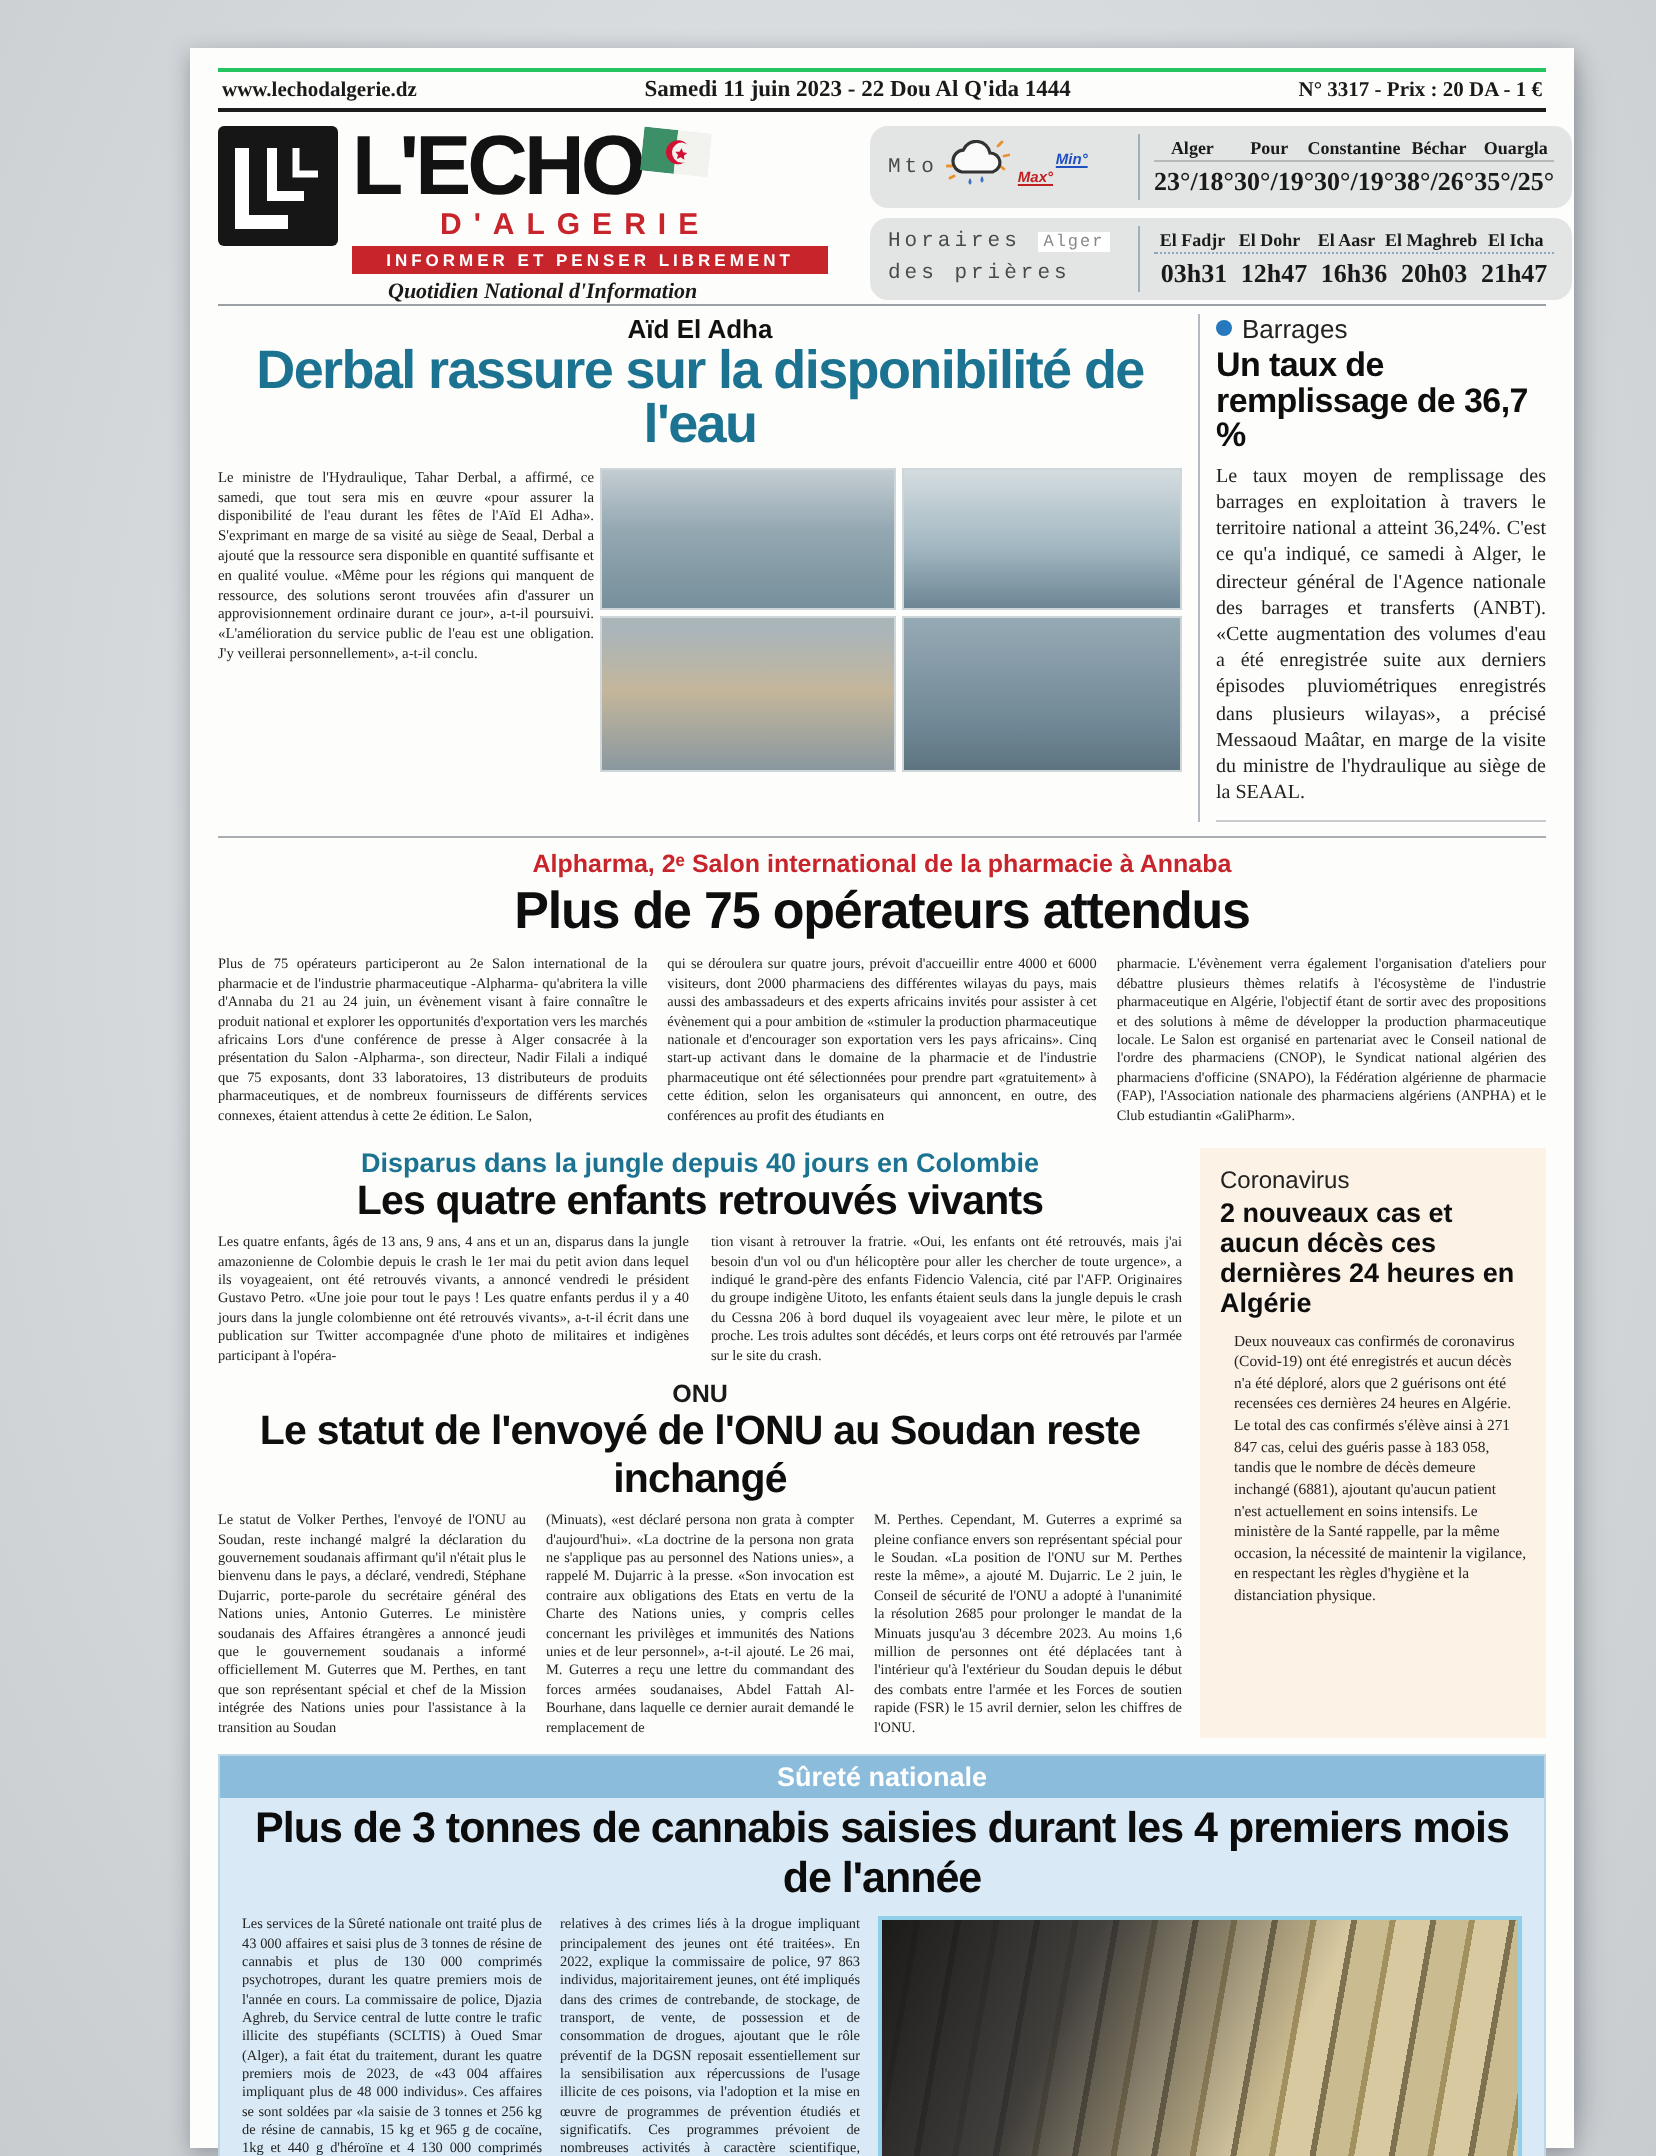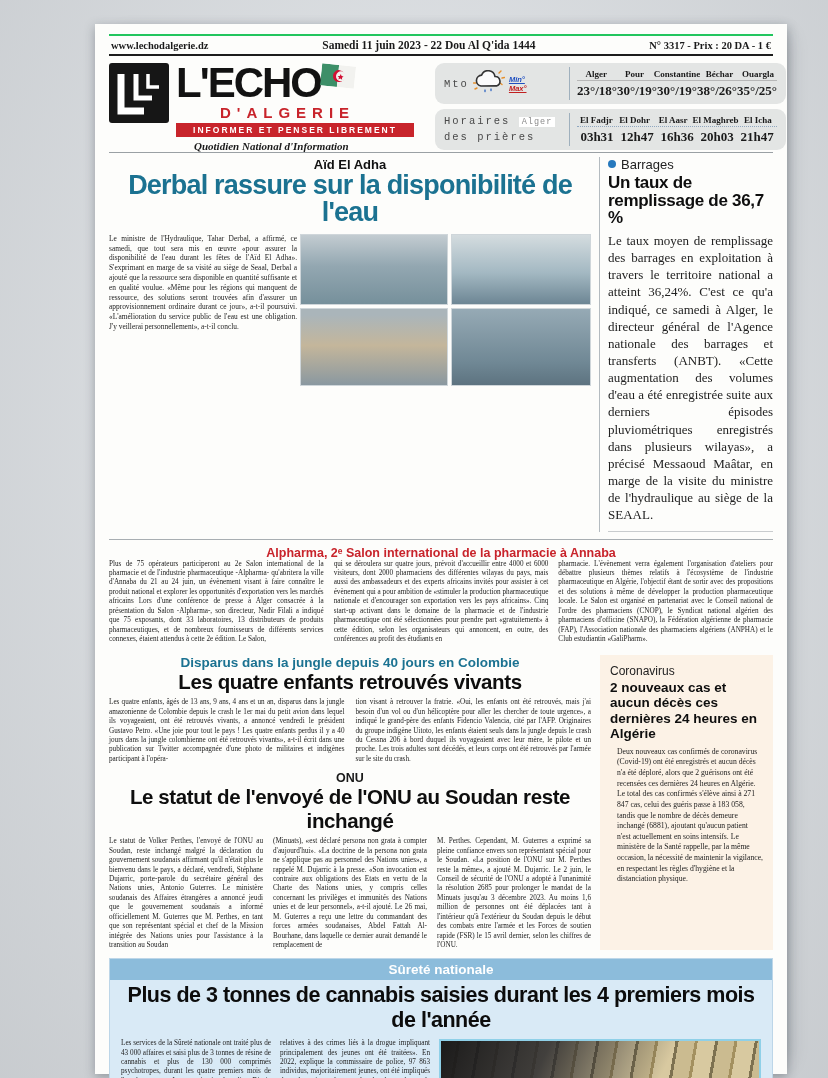--- a/index.html
+++ b/index.html
@@ -46,21 +46,21 @@
   .mh-tagline { font:bold italic 11px "Liberation Serif", serif; margin:3px 0 0 18px; }
 
   .infoboxes { flex:1; display:flex; flex-direction:column; gap:5px; }
   .infobox {
     background:#e3e5e4; border-radius:9px; height:41px;
     display:flex; align-items:center; padding:0 9px;
   }
   .ib-left { width:118px; display:flex; align-items:center; gap:4px; flex:0 0 auto; }
   .ib-label { font:10.5px "Liberation Mono", monospace; letter-spacing:2px; color:#4a4a4a; }
   .minmax { display:flex; flex-direction:column; line-height:1.25; }
-  .min { color:#1f4fc0; font:bold italic 7.5px "Liberation Sans", sans-serif; text-decoration:underline; }
+  .min { color:#1f4fc0; font:bold italic 7.5px "Liberation Sans", sans-serif; text-decoration:underline;margin-left:19px; }
   .max { color:#c12020; font:bold italic 7.5px "Liberation Sans", sans-serif; text-decoration:underline; }
   .ib-divider { width:1px; align-self:stretch; margin:4px 7px; background:#9fb0bd; }
   .ib-table { flex:1; display:flex; flex-direction:column; justify-content:center; }
   .ib-row { display:flex; }
   .ib-row.head { border-bottom:1px solid #b7b7b7; padding-bottom:1px; margin-bottom:2px; }
   .ib-row.head.dotted { border-bottom:1px dotted #8fa7c0; }
   .ib-cell { flex:1; text-align:center; font:bold 9px "Liberation Serif", serif; white-space:nowrap; }
   .ib-row.vals .ib-cell { font-size:13px; }
   .city-chip { background:#fff; color:#8a8a8a; font:8.5px "Liberation Mono", monospace; padding:0 3px; letter-spacing:1px; }
   .prayer-label { font:10.5px "Liberation Mono", monospace; letter-spacing:2px; color:#4a4a4a; line-height:1.5; }
@@ -85,21 +85,21 @@
   .tile { border:1px solid #cfd6da; }
   .t1 { background:linear-gradient(180deg,#c3ccd1 0%,#93a7b1 45%,#76909b 100%); }
   .t2 { background:linear-gradient(180deg,#d4dcdf 0%,#a3b8c2 55%,#6d8694 100%); }
   .t3 { background:linear-gradient(180deg,#aab5ba 8%,#c4b69b 48%,#8a98a0 100%); }
   .t4 { background:linear-gradient(180deg,#96aab5 0%,#708895 70%,#5d7380 100%); }
   .lead-vdiv { width:1px; background:#b4bbc0; margin:0 8px; }
   .lead-right { flex:1; }
   .barrages-kicker { display:flex; align-items:center; gap:5px; font:13px "Liberation Sans", sans-serif; color:#222; }
   .dot { width:8px; height:8px; border-radius:50%; background:#2779bd; flex:0 0 auto; }
   .barrages-headline { font:900 17px/1.04 "Liberation Sans", sans-serif; letter-spacing:-0.3px; margin:2px 0 5px; color:#0e0e0e; }
-  .barrages-body { border-bottom:1px solid #c9ccce; padding-bottom:7px; font-size:13px; }
+  .barrages-body { border-bottom:1px solid #c9ccce; padding-bottom:7px; font-size:10px; }
 
   
   .alpharma { padding:6px 0 9px; }
   .alpharma .kick { color:#c8242b; text-align:center; font:bold 12.5px "Liberation Sans", sans-serif; }
   .alpharma .head {
     text-align:center; font:900 26px "Liberation Sans", sans-serif;
     letter-spacing:-0.6px; color:#0e0e0e; margin:1px 0 7px;
   }
   .cols { display:flex; gap:10px; }
   .col { flex:1; font:7.2px/1.31 "Liberation Serif", serif; text-align:justify; color:#222; }
@@ -261,20 +261,21 @@
         <span class="dot"></span>
         <span>Barrages</span>
       </div>
       <div class="barrages-headline">Un taux de remplissage de 36,7 %</div>
       <div class="body-txt barrages-body">Le taux moyen de remplissage des barrages en exploitation à travers le territoire national a atteint 36,24%. C'est ce qu'a indiqué, ce samedi à Alger, le directeur général de l'Agence nationale des barrages et transferts (ANBT). «Cette augmentation des volumes d'eau a été enregistrée suite aux derniers épisodes pluviométriques enregistrés dans plusieurs wilayas», a précisé Messaoud Maâtar, en marge de la visite du ministre de l'hydraulique au siège de la SEAAL.</div>
     </div>
   </div>
 
   <div class="alpharma">
     <div class="kick">Alpharma, 2ᵉ Salon international de la pharmacie à Annaba</div>
+    <div class="head">Plus de 75 opérateurs attendus</div>
     <div class="cols">
       <div class="col">Plus de 75 opérateurs participeront au 2e Salon international de la pharmacie et de l'industrie pharmaceutique -Alpharma- qu'abritera la ville d'Annaba du 21 au 24 juin, un évènement visant à faire connaître le produit national et explorer les opportunités d'exportation vers les marchés africains Lors d'une conférence de presse à Alger consacrée à la présentation du Salon -Alpharma-, son directeur, Nadir Filali a indiqué que 75 exposants, dont 33 laboratoires, 13 distributeurs de produits pharmaceutiques, et de nombreux fournisseurs de différents services connexes, étaient attendus à cette 2e édition. Le Salon,</div>
       <div class="col">qui se déroulera sur quatre jours, prévoit d'accueillir entre 4000 et 6000 visiteurs, dont 2000 pharmaciens des différentes wilayas du pays, mais aussi des ambassadeurs et des experts africains invités pour assister à cet évènement qui a pour ambition de «stimuler la production pharmaceutique nationale et d'encourager son exportation vers les pays africains». Cinq start-up activant dans le domaine de la pharmacie et de l'industrie pharmaceutique ont été sélectionnées pour prendre part «gratuitement» à cette édition, selon les organisateurs qui annoncent, en outre, des conférences au profit des étudiants en</div>
       <div class="col">pharmacie. L'évènement verra également l'organisation d'ateliers pour débattre plusieurs thèmes relatifs à l'écosystème de l'industrie pharmaceutique en Algérie, l'objectif étant de sortir avec des propositions et des solutions à même de développer la production pharmaceutique locale. Le Salon est organisé en partenariat avec le Conseil national de l'ordre des pharmaciens (CNOP), le Syndicat national algérien des pharmaciens d'officine (SNAPO), la Fédération algérienne de pharmacie (FAP), l'Association nationale des pharmaciens algériens (ANPHA) et le Club estudiantin «GaliPharm».</div>
     </div>
   </div>
 
   <div class="middle">
     <div class="middle-left">
       <div>

